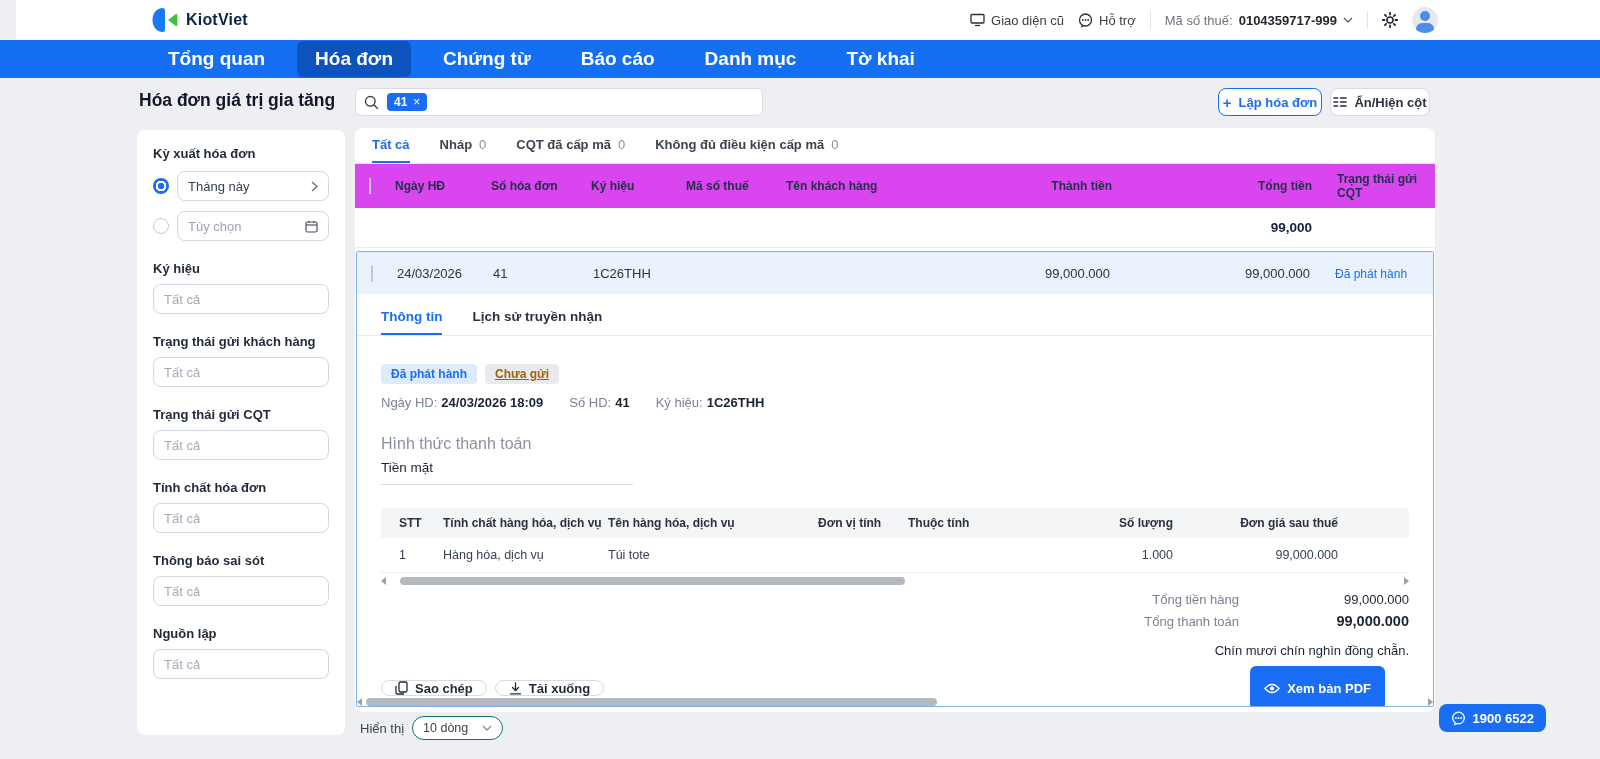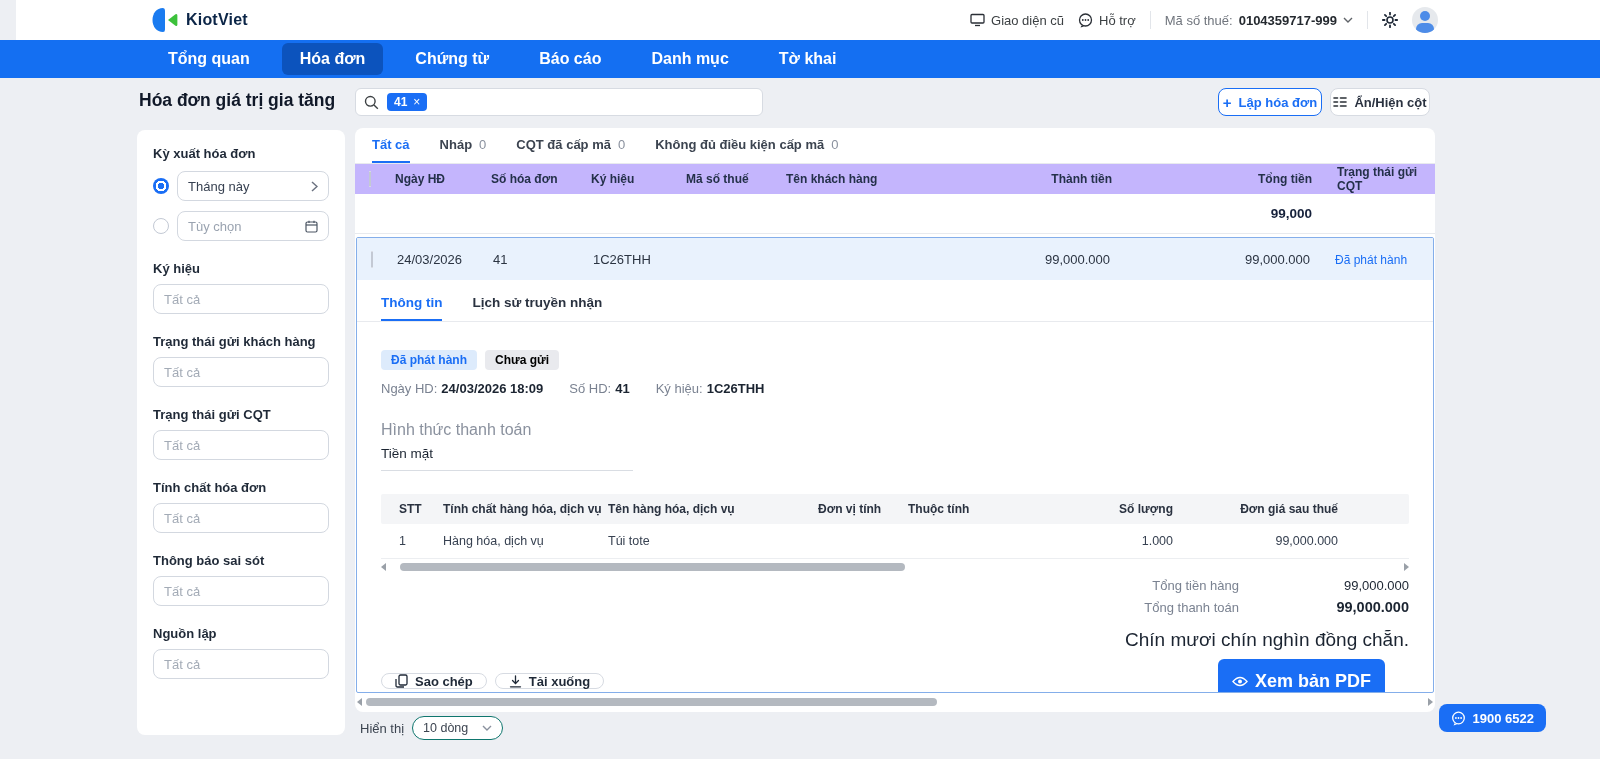--- a/index.html
+++ b/index.html
@@ -14,21 +14,21 @@
   .top-item { display:flex; align-items:center; gap:6px; font-size:13px; color:#3c4043; cursor:pointer; }
   .vdiv { width:1px; height:18px; background:#e2e5ea; }
   .tax-label { color:#70757d; }
   .tax-value { color:#24292f; font-weight:600; }
   .avatar { width:26px; height:26px; border-radius:50%; background:#e6e9ed; position:relative; overflow:hidden; }
   .avatar .head { position:absolute; left:8px; top:4px; width:10px; height:10px; border-radius:50%; background:#4d8ce8; }
   .avatar .bodyp { position:absolute; left:4px; top:16px; width:18px; height:12px; border-radius:9px; background:#4d8ce8; }
 
   
   .nav { position:absolute; top:40px; left:0; width:1600px; height:38px; background:#146ff2; display:flex; align-items:center; padding-left:150px; gap:14px; }
-  .nav-item { color:#fff; font-size:16px; font-weight:700; padding:7px 18px; border-radius:6px; cursor:pointer; }
+  .nav-item { color:#fff; font-size:19px; font-weight:700; padding:7px 18px; border-radius:6px; cursor:pointer; }
   .nav-item.active { background:#0c53bd; }
 
   
   .page-title { position:absolute; left:139px; top:90px; font-size:17.5px; font-weight:800; color:#101828; }
   .filter-card { position:absolute; left:137px; top:130px; width:208px; height:605px; background:#fff; border-radius:8px; padding:16px; }
   .f-label { font-size:13px; font-weight:700; color:#1f2937; }
   .period-row { display:flex; align-items:center; gap:8px; margin-top:10px; }
   .radio-on { width:16px; height:16px; border-radius:50%; flex:0 0 16px;
     background:radial-gradient(circle, #1a6ef5 0 3.2px, #ffffff 3.2px 5.2px, #1a6ef5 5.2px 8px); }
   .radio-off { width:16px; height:16px; border-radius:50%; flex:0 0 16px; background:#fff; border:1.5px solid #c3c9d4; }
@@ -48,40 +48,40 @@
   .plus { font-size:15px; font-weight:600; line-height:1; }
 
   
   .panel { position:absolute; left:355px; top:128px; width:1080px; height:584px; background:#fff; border-radius:8px; }
   .tabs { height:36px; display:flex; align-items:stretch; gap:30px; padding:0 17px; border-bottom:1px solid #e8eaee; }
   .tab { display:flex; align-items:center; gap:7px; font-size:13px; font-weight:700; color:#3c4450; cursor:pointer; border-bottom:2px solid transparent; }
   .tab.active { color:#1a6ef5; border-bottom-color:#1a6ef5; }
   .tab .cnt { color:#8a919e; font-weight:400; }
 
   .tbl-grid { display:grid; grid-template-columns:40px 96px 100px 95px 100px 1fr 115px 200px 123px; align-items:center; }
-  .thead { height:30px; background:#c4b5fd; font-size:12px; font-weight:700; color:#24304a; }
+  .thead { height:44px; background:#d946ef; font-size:12px; font-weight:700; color:#24304a; }
   .cell-check { padding-left:14px; }
   .num { text-align:right; }
   .col-status { padding-left:25px; }
   .checkbox { width:16px; height:16px; border:1.5px solid #c3c9d4; border-radius:4px; background:#fff; cursor:pointer; }
   .sumrow { height:40px; border-bottom:1px solid #e8eaee; font-size:13.5px; font-weight:800; color:#15203a; }
 
   .exp-container { margin:3px 1px 0 1px; border:1px solid #84aeea; border-radius:2px; background:#fff; height:456px; overflow:hidden; }
   .exp-row { height:42px; background:#e9f2fd; font-size:13px; color:#2b3442; }
   .status-link { color:#1a6ef5; font-size:12px; cursor:pointer; }
 
   .dtabs { height:36px; display:flex; gap:30px; padding-left:24px; border-bottom:1px solid #e8eaee; margin-top:6px; }
   .dtab { display:flex; align-items:center; font-size:13.5px; font-weight:700; color:#2a3240; border-bottom:2px solid transparent; cursor:pointer; }
   .dtab.active { color:#1a6ef5; border-bottom-color:#1a6ef5; }
   .dbody { padding:0 24px; position:relative; }
 
   .badges { margin-top:28px; display:flex; gap:8px; }
   .badge { font-size:12px; font-weight:600; border-radius:4px; padding:3px 10px; }
   .badge-blue { background:#ddebfc; color:#1a6ef5; }
-  .badge-gray { background:#e9eaee; color:#000000; }
+  .badge-gray { background:#e9eaee; color:#a16207;text-decoration:underline; }
   .inforow { margin-top:11px; display:flex; gap:26px; font-size:13px; }
   .inforow .lbl { color:#7a8291; }
   .inforow .val { color:#1b2431; font-weight:600; margin-left:4px; }
   .pay-label { margin-top:25px; font-size:16px; color:#8a919e; }
   .pay-value { margin-top:7px; width:252px; font-size:13.5px; color:#1b2431; border-bottom:1px solid #d9dde3; padding-bottom:9px; }
 
   .items-grid { display:grid; grid-template-columns:62px 165px 210px 90px 165px 100px 165px 1fr; align-items:center; }
   .items-head { margin-top:23px; height:30px; background:#f4f5f7; font-size:12px; font-weight:700; color:#2a3240; border-radius:2px; }
   .items-row { height:35px; font-size:12.5px; color:#374151; border-bottom:1px solid #eceef1; }
   .cell-pad { padding-left:18px; }
@@ -91,25 +91,25 @@
   .hs-thumb { position:absolute; top:0; height:8px; border-radius:4px; background:#b4b9c0; }
   .arr { width:0; height:0; border-top:4px solid transparent; border-bottom:4px solid transparent; }
   .arr-l { border-right:5px solid #9aa0a8; }
   .arr-r { border-left:5px solid #9aa0a8; }
 
   .totals { margin-top:7px; }
   .trow { display:flex; justify-content:flex-end; align-items:center; margin-top:6px; }
   .trow .tlbl { color:#7a8291; font-size:13px; }
   .trow .tval { width:170px; text-align:right; font-size:13px; color:#1b2431; }
   .trow.bold .tval { font-size:14.5px; font-weight:800; }
-  .words { margin-top:14px; text-align:right; font-size:19px; color:#1b2431; }
+  .words { margin-top:14px; text-align:right; font-size:13px; color:#1b2431; }
 
   .actions { margin-top:22px; display:flex; gap:8px; }
   .btn-sm { height:16px; border:1px solid #d7dbe2; border-radius:8px; background:#fff; color:#1f2937; font-size:13px; font-weight:700; display:flex; align-items:center; gap:7px; padding:0 13px; cursor:pointer; }
-  .btn-pdf { position:absolute; right:24px; bottom:0; height:44px; background:#1a6ef5; color:#fff; border:none; border-radius:6px; font-size:18px; font-weight:700; display:flex; align-items:center; gap:7px; padding:0 14px; cursor:pointer; }
+  .btn-pdf { position:absolute; right:24px; bottom:0; height:44px; background:#1a6ef5; color:#fff; border:none; border-radius:6px; font-size:13px; font-weight:700; display:flex; align-items:center; gap:7px; padding:0 14px; cursor:pointer; }
   .actions-wrap { position:relative; height:30px; margin-top:20px; }
 
   .outer-scroll { position:absolute; left:2px; right:2px; top:570px; display:flex; align-items:center; gap:4px; }
 
   .footer-row { position:absolute; left:360px; top:716px; display:flex; align-items:center; gap:8px; font-size:13px; color:#3c4450; }
   .page-size { height:24px; border:1px solid #0f766e; border-radius:13px; background:#fff; display:flex; align-items:center; gap:14px; padding:0 10px; font-size:12.5px; color:#3c4450; cursor:pointer; }
 
   .support-pill { position:absolute; right:54px; top:704px; height:28px; background:#1a6ef5; border-radius:8px; color:#fff; font-size:13px; font-weight:700; display:flex; align-items:center; gap:7px; padding:0 12px; cursor:pointer; }
 
   svg { display:block; }

